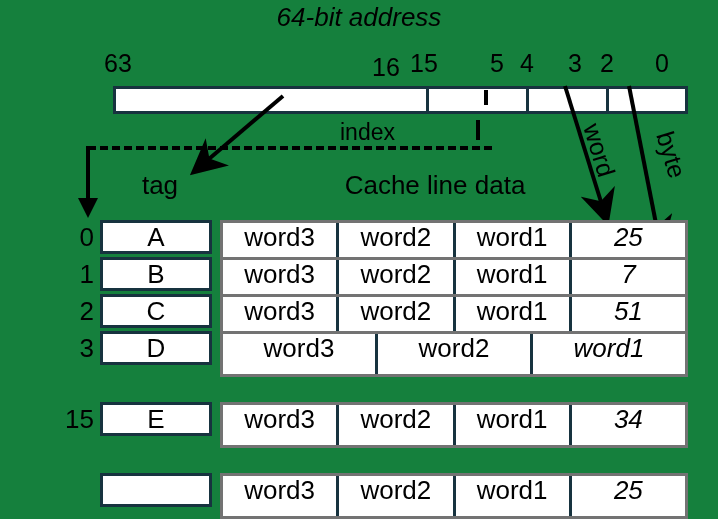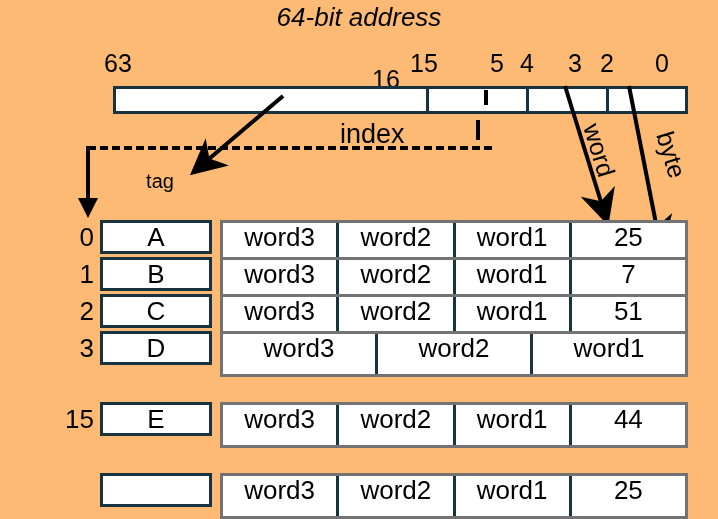--- a/index.html
+++ b/index.html
@@ -4,21 +4,21 @@
 <style>
   html, body {
     margin: 0;
     padding: 0;
     background: #ffffff;
   }
   #canvas {
     position: relative;
     width: 718px;
     height: 519px;
-    background: #fdba74;
+    background: #15803d;
     font-family: "Liberation Sans", sans-serif;
     color: #000000;
     overflow: hidden;
   }
 
   
   .title {
     position: absolute;
     left: 0;
     top: 2px;
@@ -64,21 +64,21 @@
     top: 4px;
     width: 4px;
     height: 15px;
     background: #000;
   }
 
   .index-label {
     position: absolute;
     left: 340px;
     top: 119px;
-    font-size: 27px;
+    font-size: 23px;
     color: #000;
   }
 
   
   .dash-h {
     position: absolute;
     left: 88px;
     top: 146px;
     width: 404px;
     height: 0;
@@ -127,21 +127,21 @@
     position: absolute;
     font-size: 25px;
     color: #000;
     white-space: nowrap;
     transform-origin: left top;
   }
 
   
   .col-head {
     position: absolute;
-    font-size: 20px;
+    font-size: 26px;
     color: #000;
     white-space: nowrap;
     text-align: center;
   }
 
   
   .row {
     position: absolute;
     height: 34px;
   }
@@ -184,32 +184,33 @@
     box-sizing: border-box;
     border-right: 3px solid #17333f;
     font-size: 26px;
     line-height: 28px;
     text-align: center;
     color: #000;
     overflow: hidden;
   }
   .data-cell:last-child {
     border-right: none;
+    font-style: italic;
   }
 </style>
 </head>
 <body>
 
 <div id="canvas">
 
   <div class="title">64-bit address</div>
 
   <div id="bit-labels">
       <div class="bitlabel" style="left: 100px; top: 50px; width: 36px;">63</div>
-      <div class="bitlabel" style="left: 368px; top: 66px; width: 36px;">16</div>
+      <div class="bitlabel" style="left: 368px; top: 54px; width: 36px;">16</div>
       <div class="bitlabel" style="left: 406px; top: 50px; width: 36px;">15</div>
       <div class="bitlabel" style="left: 479px; top: 50px; width: 36px;">5</div>
       <div class="bitlabel" style="left: 509px; top: 50px; width: 36px;">4</div>
       <div class="bitlabel" style="left: 557px; top: 50px; width: 36px;">3</div>
       <div class="bitlabel" style="left: 589px; top: 50px; width: 36px;">2</div>
       <div class="bitlabel" style="left: 644px; top: 50px; width: 36px;">0</div>
     </div>
 
   <div class="addr-bar">
     <div class="addr-seg" style="left:310px;width:100px;">
@@ -237,20 +238,21 @@
 
     <line x1="565" y1="86" x2="606" y2="218" stroke="#000" stroke-width="4" marker-end="url(#ah)"></line>
 
     <line x1="629" y1="86" x2="660" y2="244" stroke="#000" stroke-width="4" marker-end="url(#ah)"></line>
   </svg>
 
   <div class="rot-label" style="left:605px; top:120px; transform: rotate(73deg);">word</div>
   <div class="rot-label" style="left:678px; top:128px; transform: rotate(73deg);">byte</div>
 
   <div class="col-head" style="left:120px; top:170px; width:80px;">tag</div>
+  <div class="col-head" style="left:300px; top:170px; width:270px;">Cache line data</div>
 
   <div id="rows">
       <div class="row" style="left: 100px; top: 220px; width: 588px;">
         <div class="row-index">0</div>
         <div class="tag-cell">A</div>
         <div class="data-group">
           <div class="data-cell">word3</div>
           <div class="data-cell">word2</div>
           <div class="data-cell">word1</div>
           <div class="data-cell">25</div>
@@ -285,21 +287,21 @@
           <div class="data-cell">word1</div>
         </div>
       </div>
       <div class="row" style="left: 100px; top: 402px; width: 588px;">
         <div class="row-index">15</div>
         <div class="tag-cell">E</div>
         <div class="data-group">
           <div class="data-cell">word3</div>
           <div class="data-cell">word2</div>
           <div class="data-cell">word1</div>
-          <div class="data-cell">44</div>
+          <div class="data-cell">34</div>
         </div>
       </div>
       <div class="row" style="left: 100px; top: 473px; width: 588px;">
         <div class="tag-cell"></div>
         <div class="data-group">
           <div class="data-cell">word3</div>
           <div class="data-cell">word2</div>
           <div class="data-cell">word1</div>
           <div class="data-cell">25</div>
         </div>

